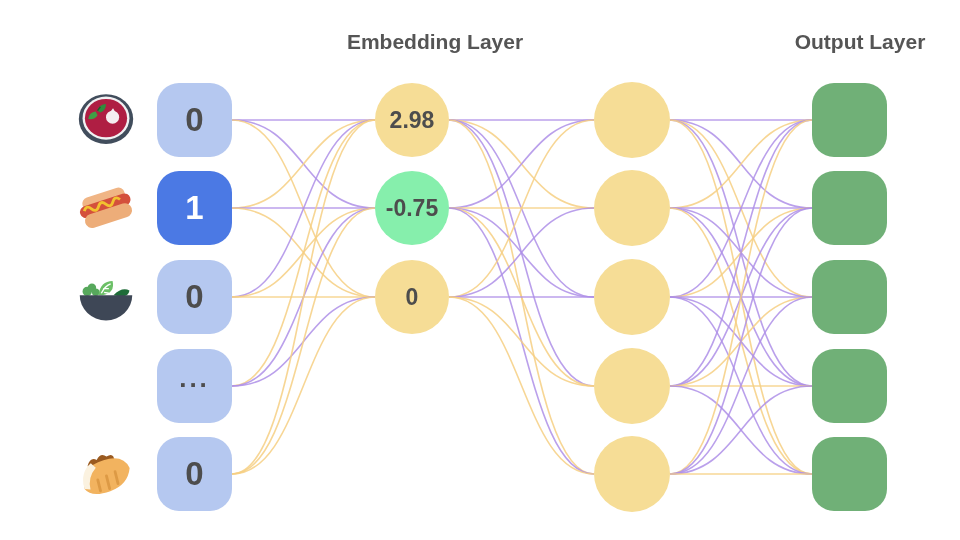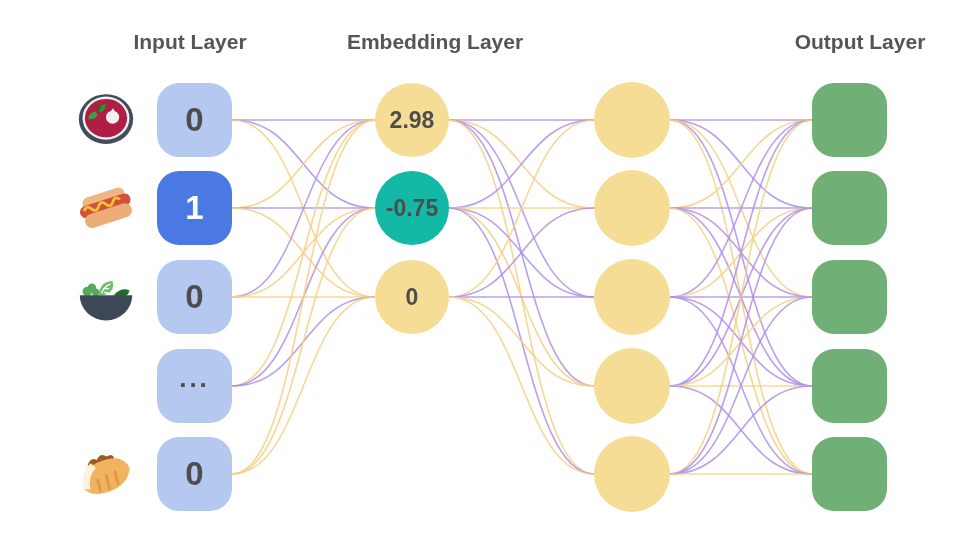--- a/index.html
+++ b/index.html
@@ -84,21 +84,20 @@
       <path d="M 670 386 C 741 386, 741 297, 812 297" fill="none" stroke="#F6CF82" stroke-width="1.6" stroke-opacity="0.85"></path>
       <path d="M 670 386 C 741 386, 741 386, 812 386" fill="none" stroke="#F6CF82" stroke-width="1.6" stroke-opacity="0.85"></path>
       <path d="M 670 386 C 741 386, 741 474, 812 474" fill="none" stroke="#AE8FE8" stroke-width="1.6" stroke-opacity="0.85"></path>
       <path d="M 670 474 C 741 474, 741 120, 812 120" fill="none" stroke="#F6CF82" stroke-width="1.6" stroke-opacity="0.85"></path>
       <path d="M 670 474 C 741 474, 741 208, 812 208" fill="none" stroke="#AE8FE8" stroke-width="1.6" stroke-opacity="0.85"></path>
       <path d="M 670 474 C 741 474, 741 297, 812 297" fill="none" stroke="#AE8FE8" stroke-width="1.6" stroke-opacity="0.85"></path>
       <path d="M 670 474 C 741 474, 741 386, 812 386" fill="none" stroke="#AE8FE8" stroke-width="1.6" stroke-opacity="0.85"></path>
       <path d="M 670 474 C 741 474, 741 474, 812 474" fill="none" stroke="#F6CF82" stroke-width="1.6" stroke-opacity="0.85"></path>
     </svg>
 
-  <div class="layer-title" style="left:190px">Input Layer</div>
   <div class="layer-title" style="left:860px">Output Layer</div>
   <div class="layer-title" style="left:435px">Embedding Layer</div>
 
   <div id="icons-container">
       <div class="food-icon" style="left: 76px; top: 90px;">
         <svg viewBox="0 0 64 64">
           <ellipse cx="32" cy="31" rx="29" ry="26.5" fill="#414D5C"></ellipse>
           <ellipse cx="32" cy="30" rx="25" ry="23" fill="#F1F1F3"></ellipse>
           <ellipse cx="32" cy="30" rx="22.5" ry="20.5" fill="#AF1E43"></ellipse>
           <circle cx="39" cy="29" r="7" fill="#F5EDF0"></circle>
@@ -145,21 +144,21 @@
       <div class="input-node" style="left: 157px; top: 83px; background: rgb(181, 200, 240);">0</div>
       <div class="input-node active" style="left: 157px; top: 171px; background: rgb(75, 121, 228);">1</div>
       <div class="input-node" style="left: 157px; top: 260px; background: rgb(181, 200, 240);">0</div>
       <div class="input-node" style="left: 157px; top: 349px; background: rgb(181, 200, 240);">
         <span class="dots">...</span>
       </div>
       <div class="input-node" style="left: 157px; top: 437px; background: rgb(181, 200, 240);">0</div>
     </div>
   <div id="embed-container">
       <div class="embed-node" style="left: 375px; top: 83px; background: rgb(246, 221, 150);">2.98</div>
-      <div class="embed-node" style="left: 375px; top: 171px; background: #14b8a6;">-0.75</div>
+      <div class="embed-node" style="left: 375px; top: 171px; background: #86efac;">-0.75</div>
       <div class="embed-node" style="left: 375px; top: 260px; background: rgb(246, 221, 150);">0</div>
     </div>
   <div id="hidden-container">
       <div class="hidden-node" style="left: 594px; top: 82px; background: rgb(246, 221, 150);"></div>
       <div class="hidden-node" style="left: 594px; top: 170px; background: rgb(246, 221, 150);"></div>
       <div class="hidden-node" style="left: 594px; top: 259px; background: rgb(246, 221, 150);"></div>
       <div class="hidden-node" style="left: 594px; top: 348px; background: rgb(246, 221, 150);"></div>
       <div class="hidden-node" style="left: 594px; top: 436px; background: rgb(246, 221, 150);"></div>
     </div>
   <div id="output-container">

